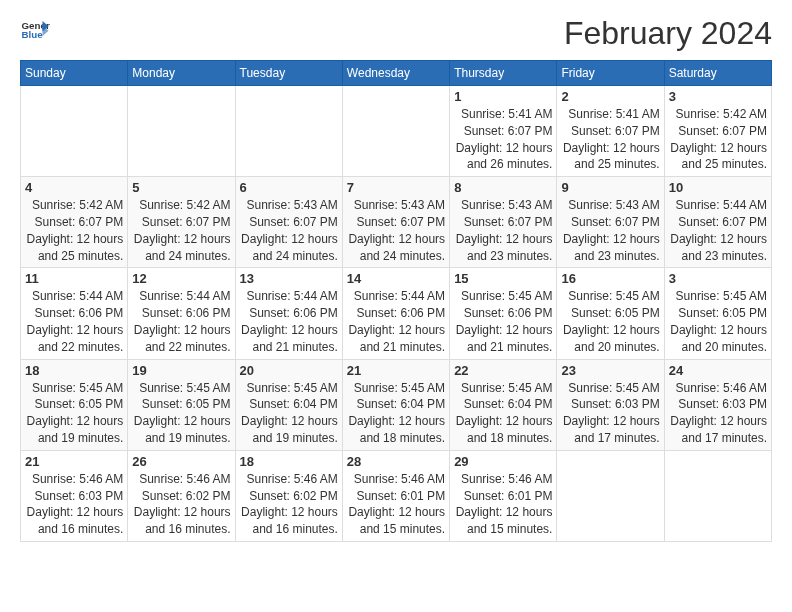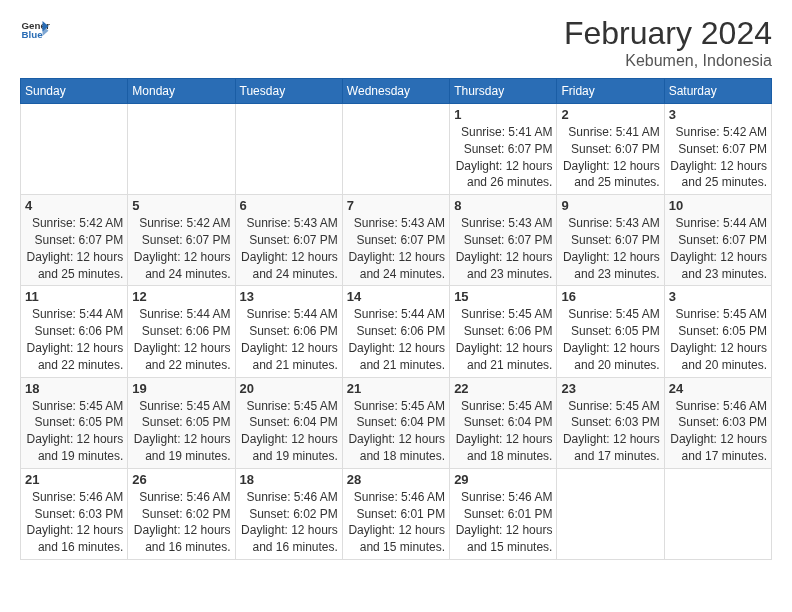--- a/index.html
+++ b/index.html
@@ -91,21 +91,20 @@
     <div class="logo">
       <svg class="logo-icon" viewBox="0 0 40 40">
         <text x="2" y="18" font-size="13" font-weight="bold" fill="#333">General</text>
         <text x="2" y="31" font-size="13" font-weight="bold" fill="#2a6db5">Blue</text>
         <polygon points="30,8 38,15 30,22" fill="#2a6db5"></polygon>
         <polygon points="30,14 38,21 30,28" fill="#2a6db5" opacity="0.6"></polygon>
       </svg>
     </div>
     <div class="title-block">
       <div class="month-title">February 2024</div>
-      <div class="location">Kebumen, Indonesia</div>
     </div>
   </div>
 
   <table class="calendar">
     <thead>
       <tr>
         <th>Sunday</th>
         <th>Monday</th>
         <th>Tuesday</th>
         <th>Wednesday</th>

